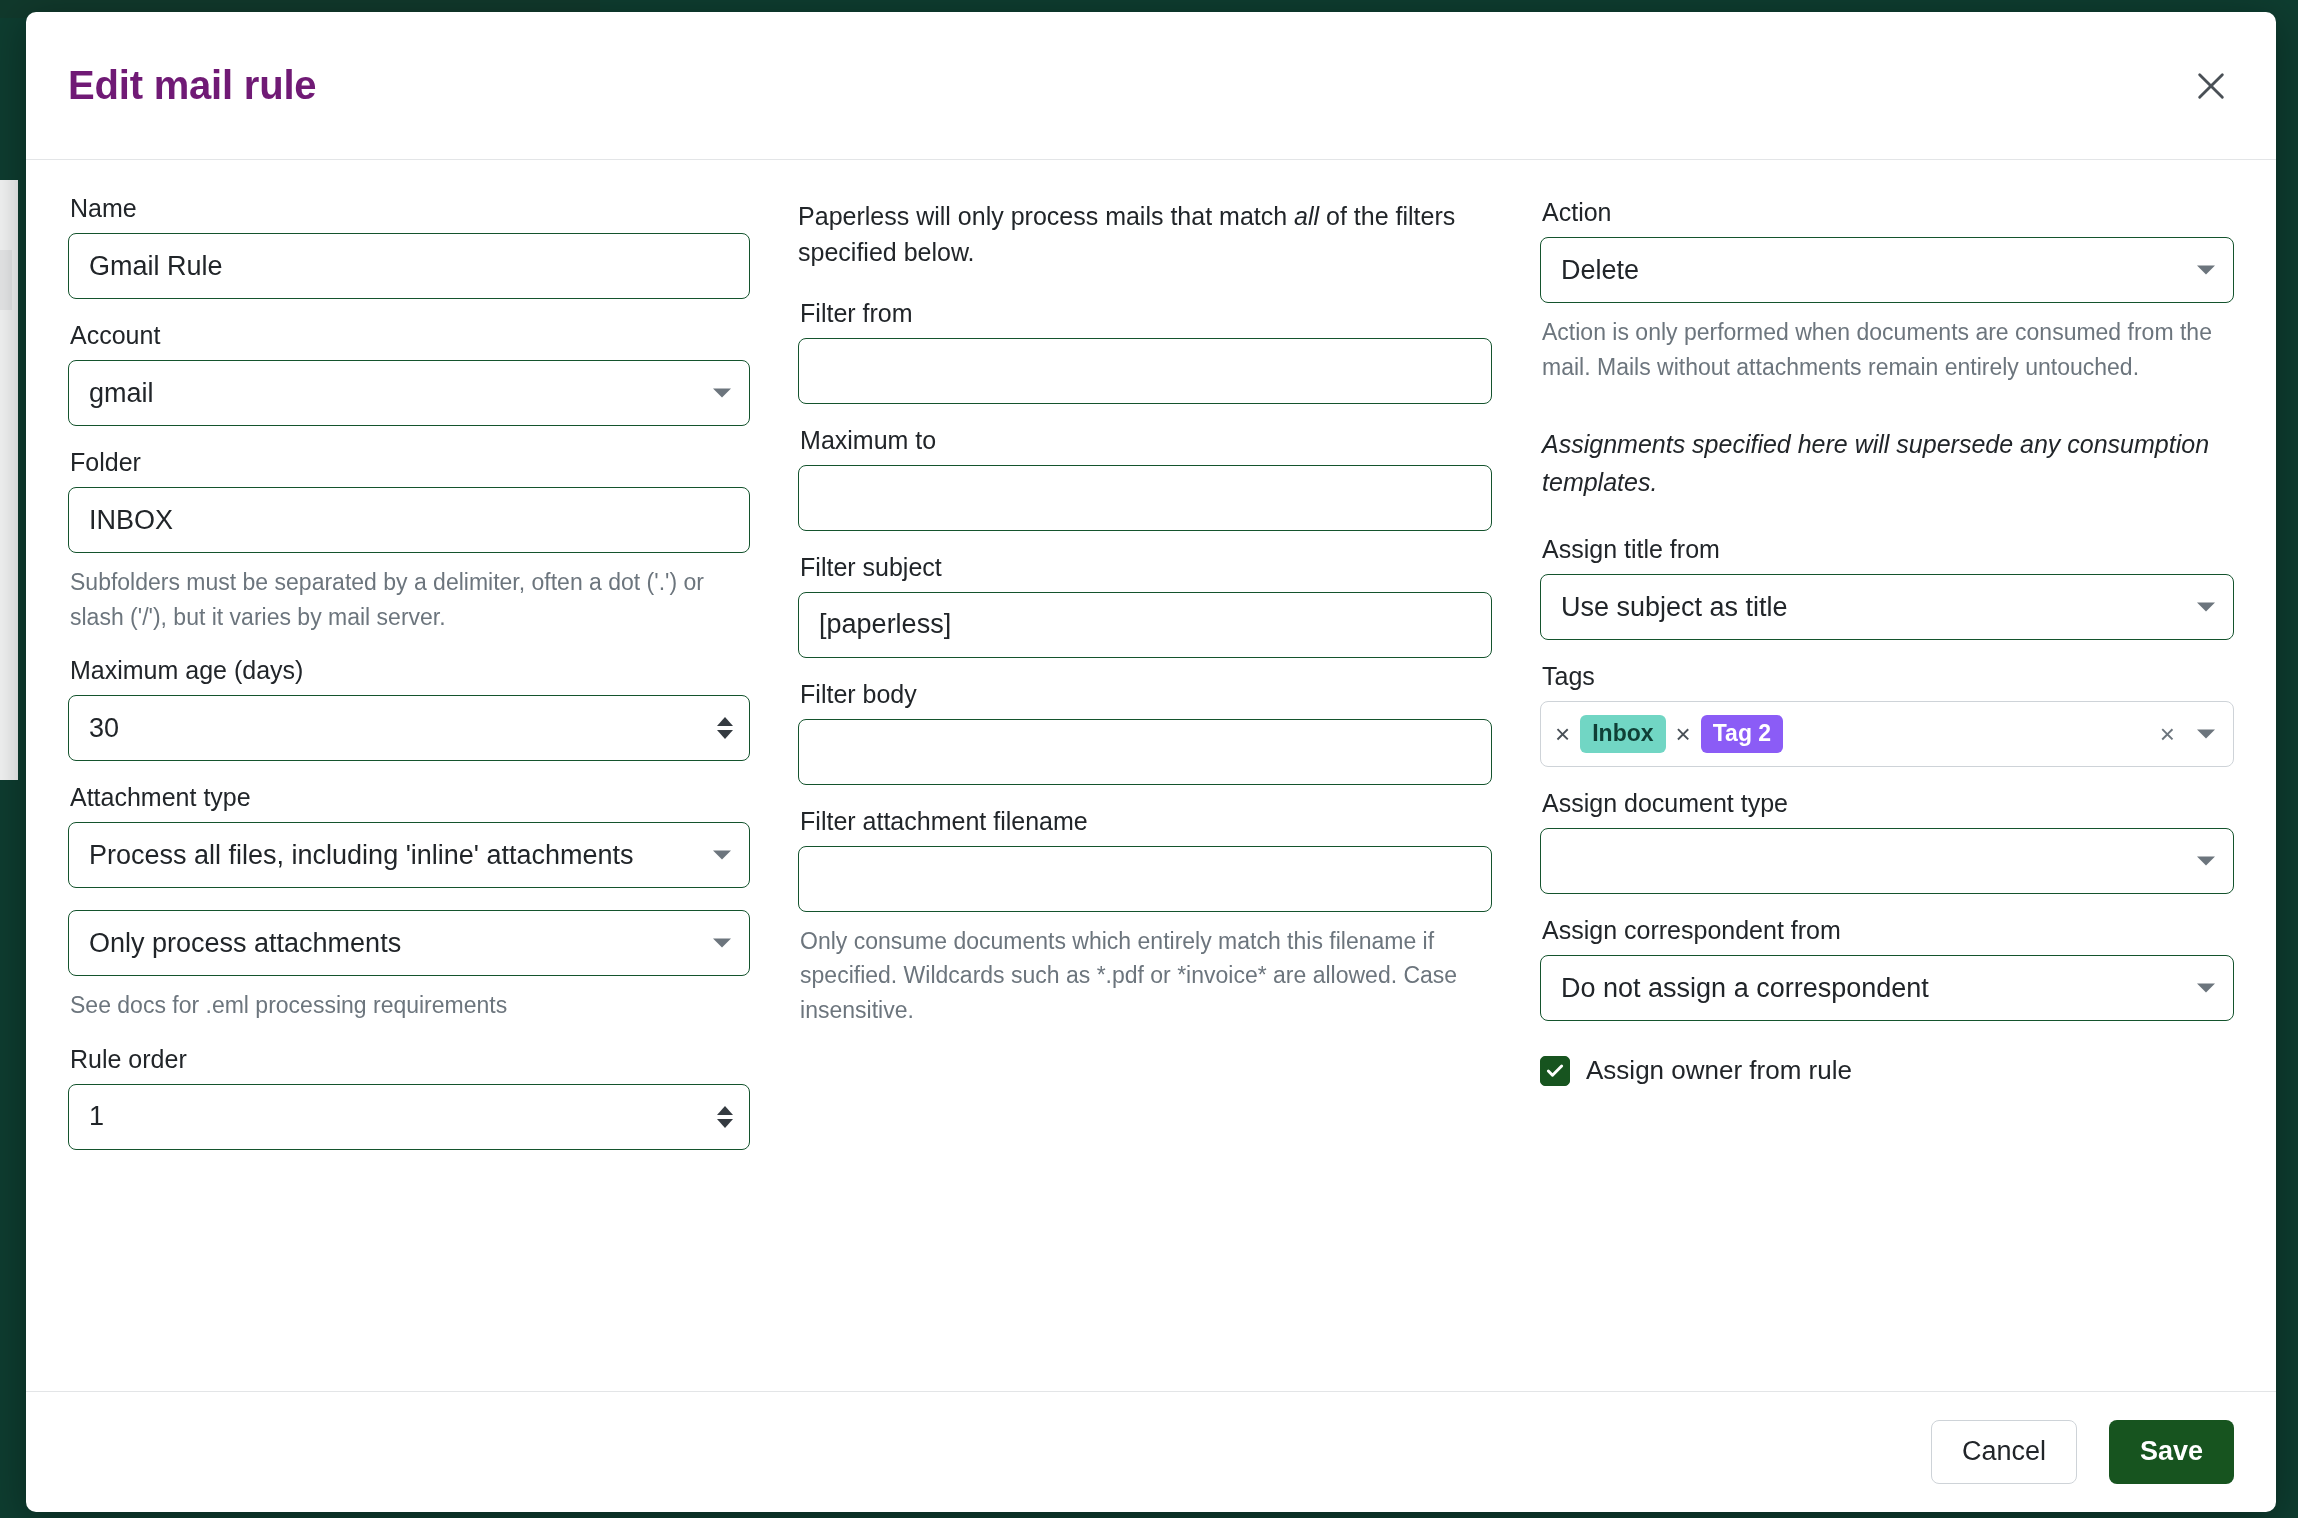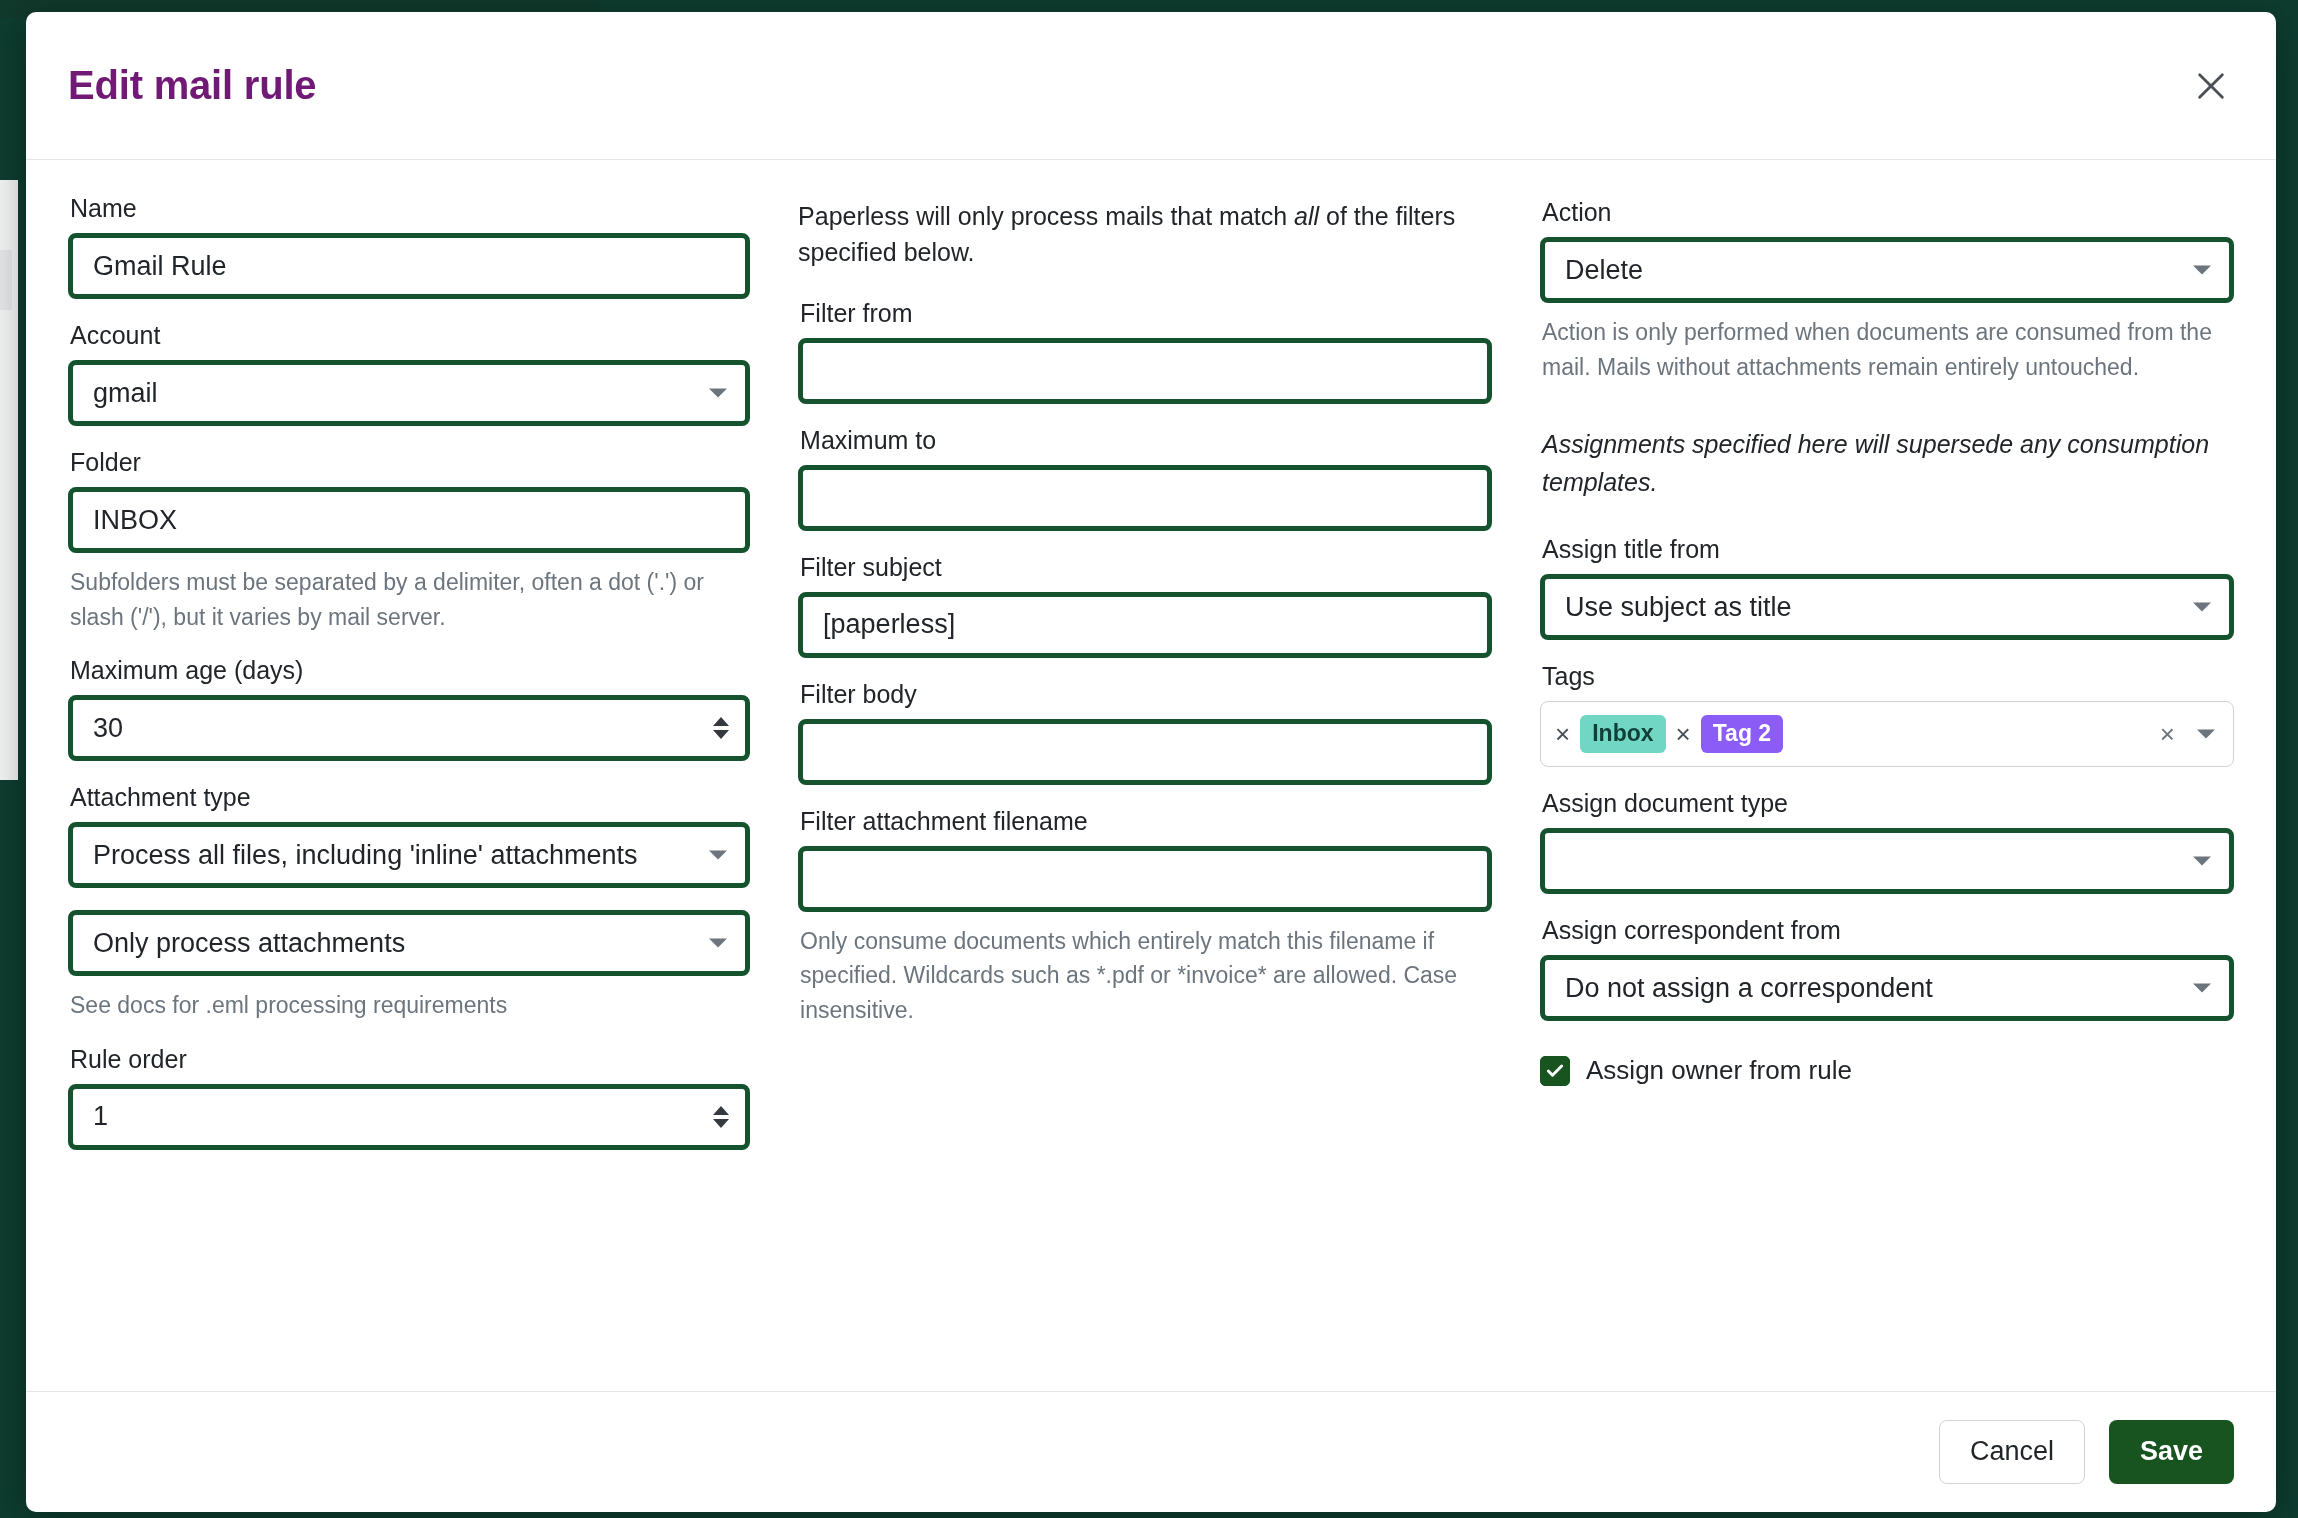--- a/index.html
+++ b/index.html
@@ -75,21 +75,21 @@
     font-size: 25px;
     color: #212529;
     margin: 0 0 10px 2px;
   }
   .group { margin-bottom: 22px; }
 
   .input,
   .select {
     width: 100%;
     height: 66px;
-    border: 5px solid #14532d;
+    border: 1px solid #14532d;
     border-radius: 8px;
     background: #ffffff;
     font-size: 27px;
     color: #212529;
     padding: 0 20px;
     display: flex;
     align-items: center;
     position: relative;
   }
   .select .caret {
@@ -188,21 +188,21 @@
     display: flex; align-items: center; justify-content: center;
   }
   .checkbox svg { width: 20px; height: 20px; }
   .checkrow .lbl { font-size: 26px; color: #212529; }
 
   .modal-footer {
     flex: 0 0 auto;
     border-top: 1px solid #e3e5e7;
     padding: 28px 42px;
     display: flex; justify-content: flex-end; align-items: center;
-    gap: 24px;
+    gap: 32px;
   }
   .btn {
     font-size: 27px;
     border-radius: 8px;
     padding: 16px 30px;
     cursor: pointer;
     border: 1px solid transparent;
     line-height: 1.1;
   }
   .btn-cancel {

